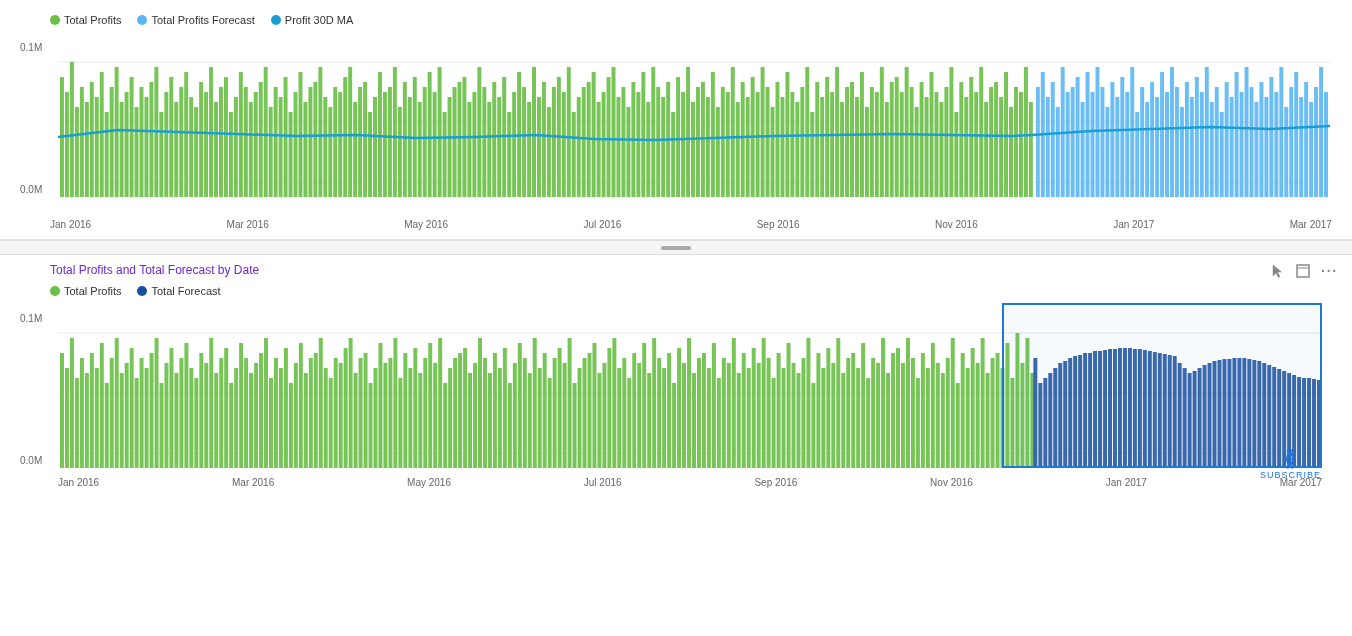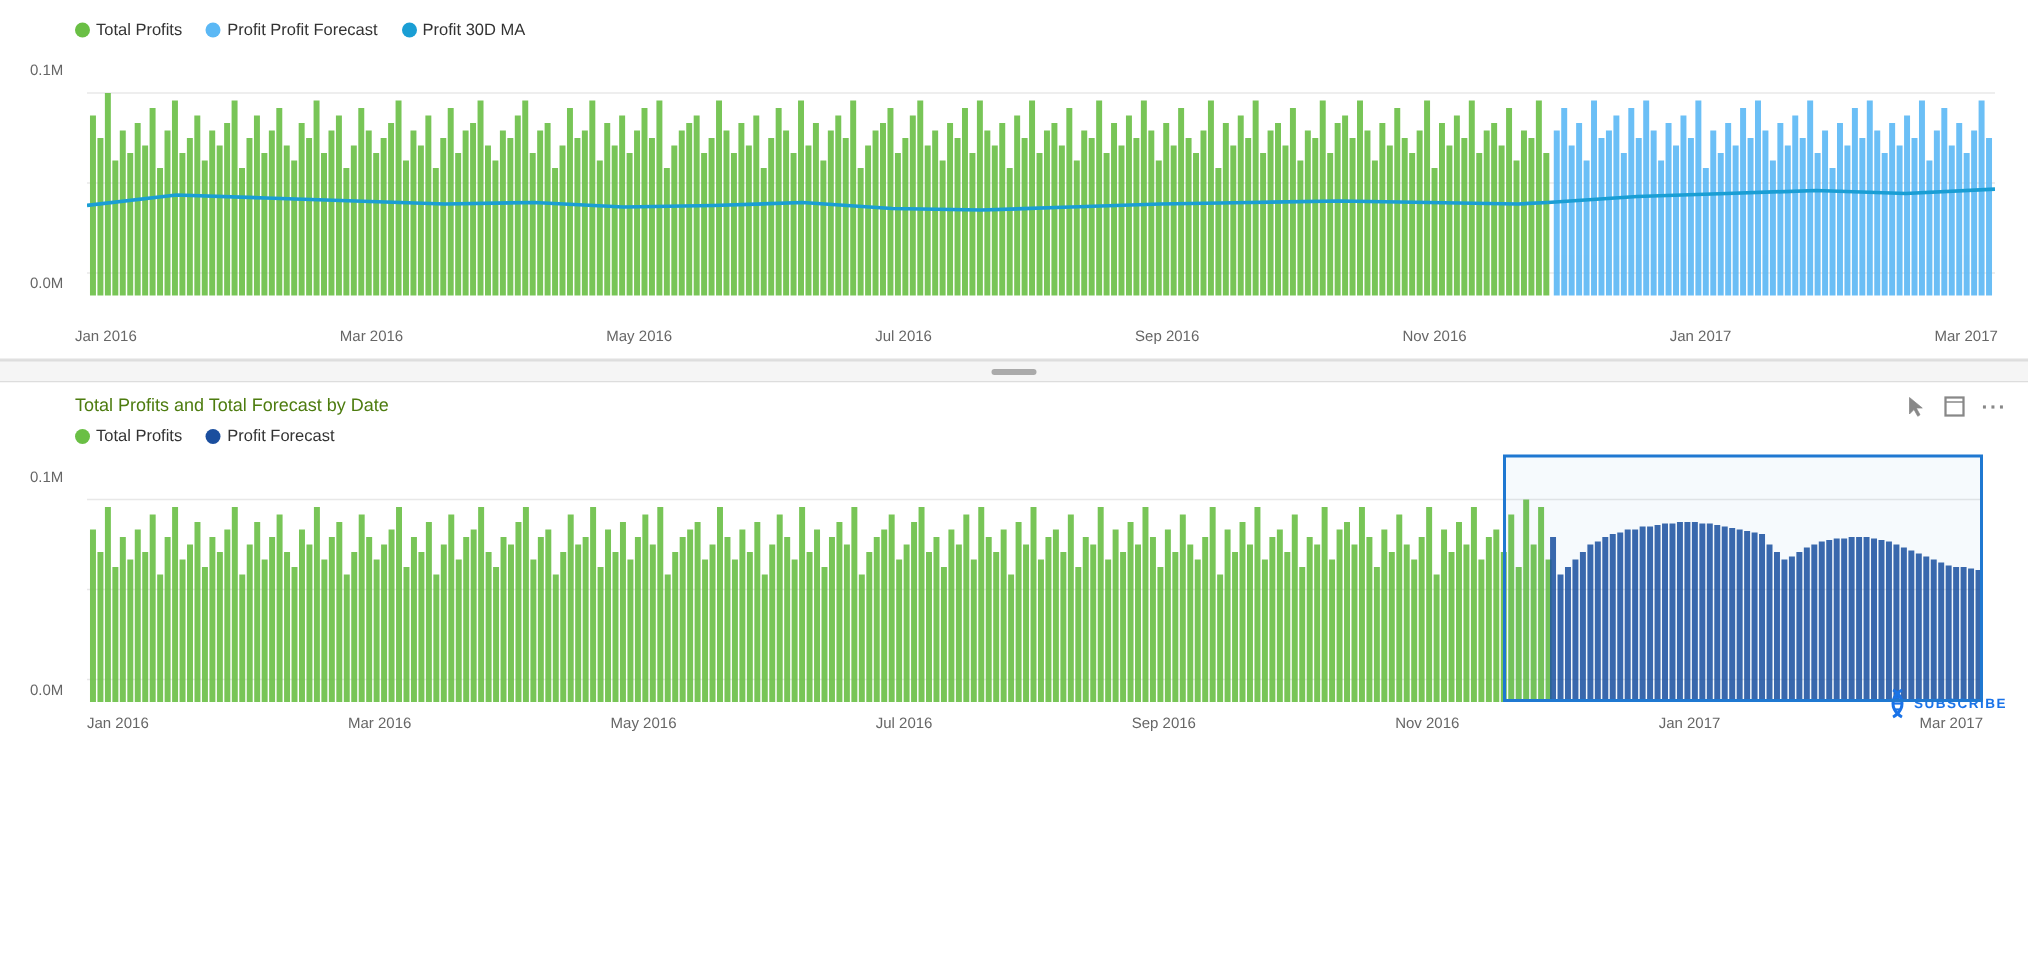--- a/index.html
+++ b/index.html
@@ -98,21 +98,21 @@
     
     .bottom-chart {
       flex: 1;
       position: relative;
       padding: 8px 10px 0 10px;
       background: #fff;
     }
 
     .chart-title {
       font-size: 12px;
-      color: #4d7c0f;
+      color: #6d28d9;
       padding-left: 40px;
       margin-bottom: 4px;
     }
 
     
     .chart-icons {
       position: absolute;
       top: 8px;
       right: 14px;
       display: flex;
@@ -128,46 +128,46 @@
       border: 2px solid #1f78d1;
       background: rgba(31, 120, 209, 0.04);
       pointer-events: none;
       z-index: 10;
     }
 
     
     .subscribe-area {
       position: absolute;
       bottom: 8px;
-      right: 14px;
+      right: 31px;
       display: flex;
-      flex-direction: row;
+      flex-direction: column;
       align-items: center;
       font-size: 9px;
       color: #1a73e8;
-      font-weight: bold;
+      font-weight: normal;
       letter-spacing: 1px;
       text-transform: uppercase;
     }
   </style>
 </head>
 <body>
 
 <div class="container">
 
   <div class="top-chart">
 
     <div class="legend">
       <div class="legend-item">
         <span class="legend-dot" style="background:#6abf45;"></span>
         <span>Total Profits</span>
       </div>
       <div class="legend-item">
         <span class="legend-dot" style="background:#5bb8f5;"></span>
-        <span>Profit Profit Forecast</span>
+        <span>Total Profits Forecast</span>
       </div>
       <div class="legend-item">
         <span class="legend-dot" style="background:#1a9ed4;"></span>
         <span>Profit 30D MA</span>
       </div>
     </div>
 
     <div style="position:relative; margin-left:48px; margin-right:12px; height:185px;">
       <span class="y-axis-label y-axis-top">0.1M</span>
       <span class="y-axis-label" style="bottom:22px; left:-38px;">0.0M</span>
@@ -297,21 +297,21 @@
 
     <div class="chart-title">Total Profits and Total Forecast by Date</div>
 
     <div class="legend" style="padding-left:40px;">
       <div class="legend-item">
         <span class="legend-dot" style="background:#6abf45;"></span>
         <span>Total Profits</span>
       </div>
       <div class="legend-item">
         <span class="legend-dot" style="background:#1a4e9e;"></span>
-        <span>Profit Forecast</span>
+        <span>Total Forecast</span>
       </div>
     </div>
 
     <div style="position:relative; margin-left:48px; margin-right:20px; height:185px;">
       <span class="y-axis-label y-axis-top">0.1M</span>
       <span class="y-axis-label" style="bottom:22px; left:-38px;">0.0M</span>
 
       
       <div class="selection-box" style="left: calc(75% - 4px); top: 0; width: calc(25% + 4px); bottom: 20px;">
       </div>

